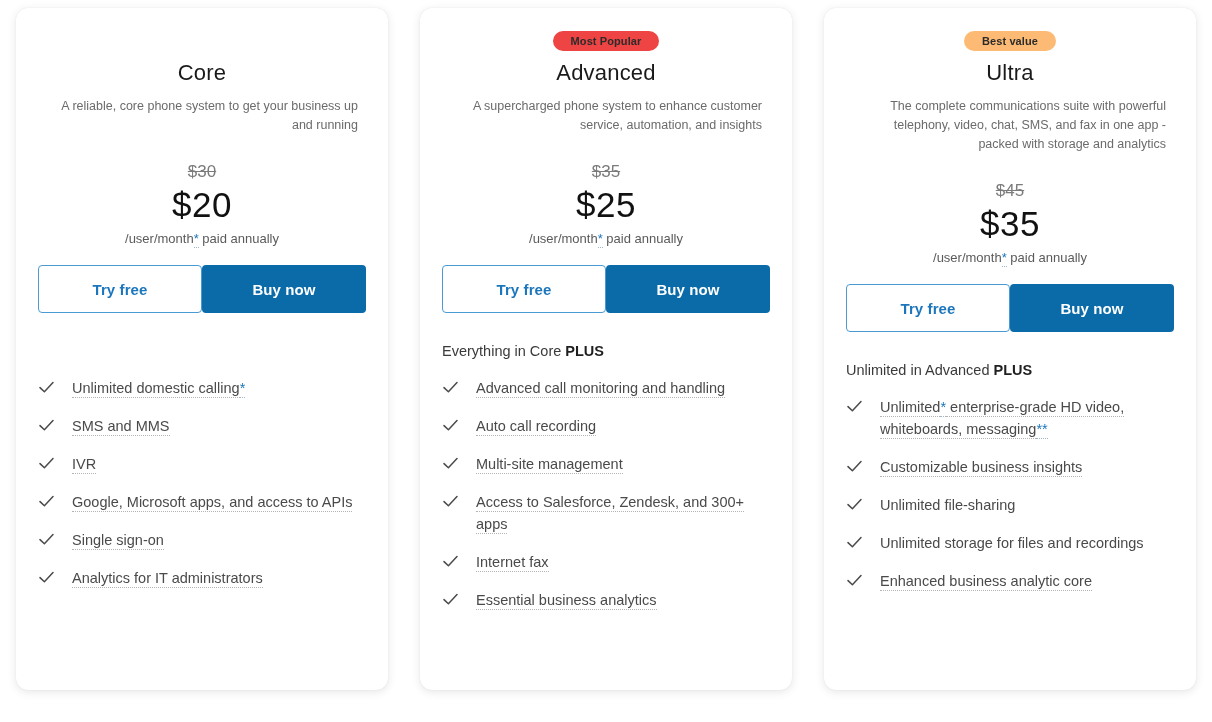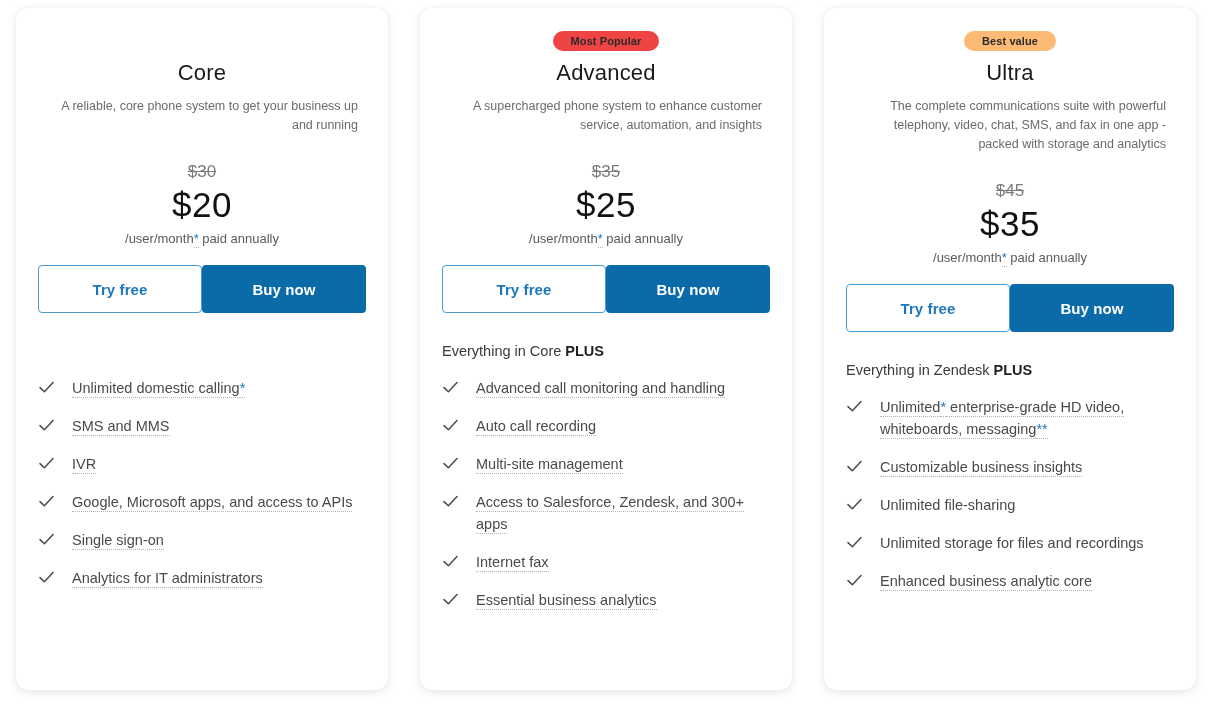--- a/index.html
+++ b/index.html
@@ -317,21 +317,21 @@
       <div class="price-block">
         <div class="price-old">$45</div>
         <div class="price-new">$35</div>
         <div class="price-terms"><span>/user/month</span><span class="ast">*</span><span> paid annually</span></div>
       </div>
       <div class="cta-row">
         <button class="btn btn-outline">Try free</button>
         <button class="btn btn-solid">Buy now</button>
       </div>
       <div class="features">
-        <div class="features-intro"><span>Everything in Zendesk </span><b>PLUS</b></div>
+        <div class="features-intro"><span>Unlimited in Advanced </span><b>PLUS</b></div>
         <ul class="feature-list">
           <li class="feature-item">
             <span class="check">
               <svg width="17" height="17" viewBox="0 0 17 17" fill="none" xmlns="http://www.w3.org/2000/svg">
                 <path d="M2 8.6 L6.4 12.8 L15 3.6" stroke="#4a4a4a" stroke-width="1.5" stroke-linecap="round" stroke-linejoin="round"></path>
               </svg>
             </span>
             <span class="feature-text"><span class="dotted">Unlimited</span><span class="ast">*</span><span class="dotted"> enterprise-grade HD video, whiteboards, messaging</span><span class="ast">**</span></span>
           </li>
           <li class="feature-item">

